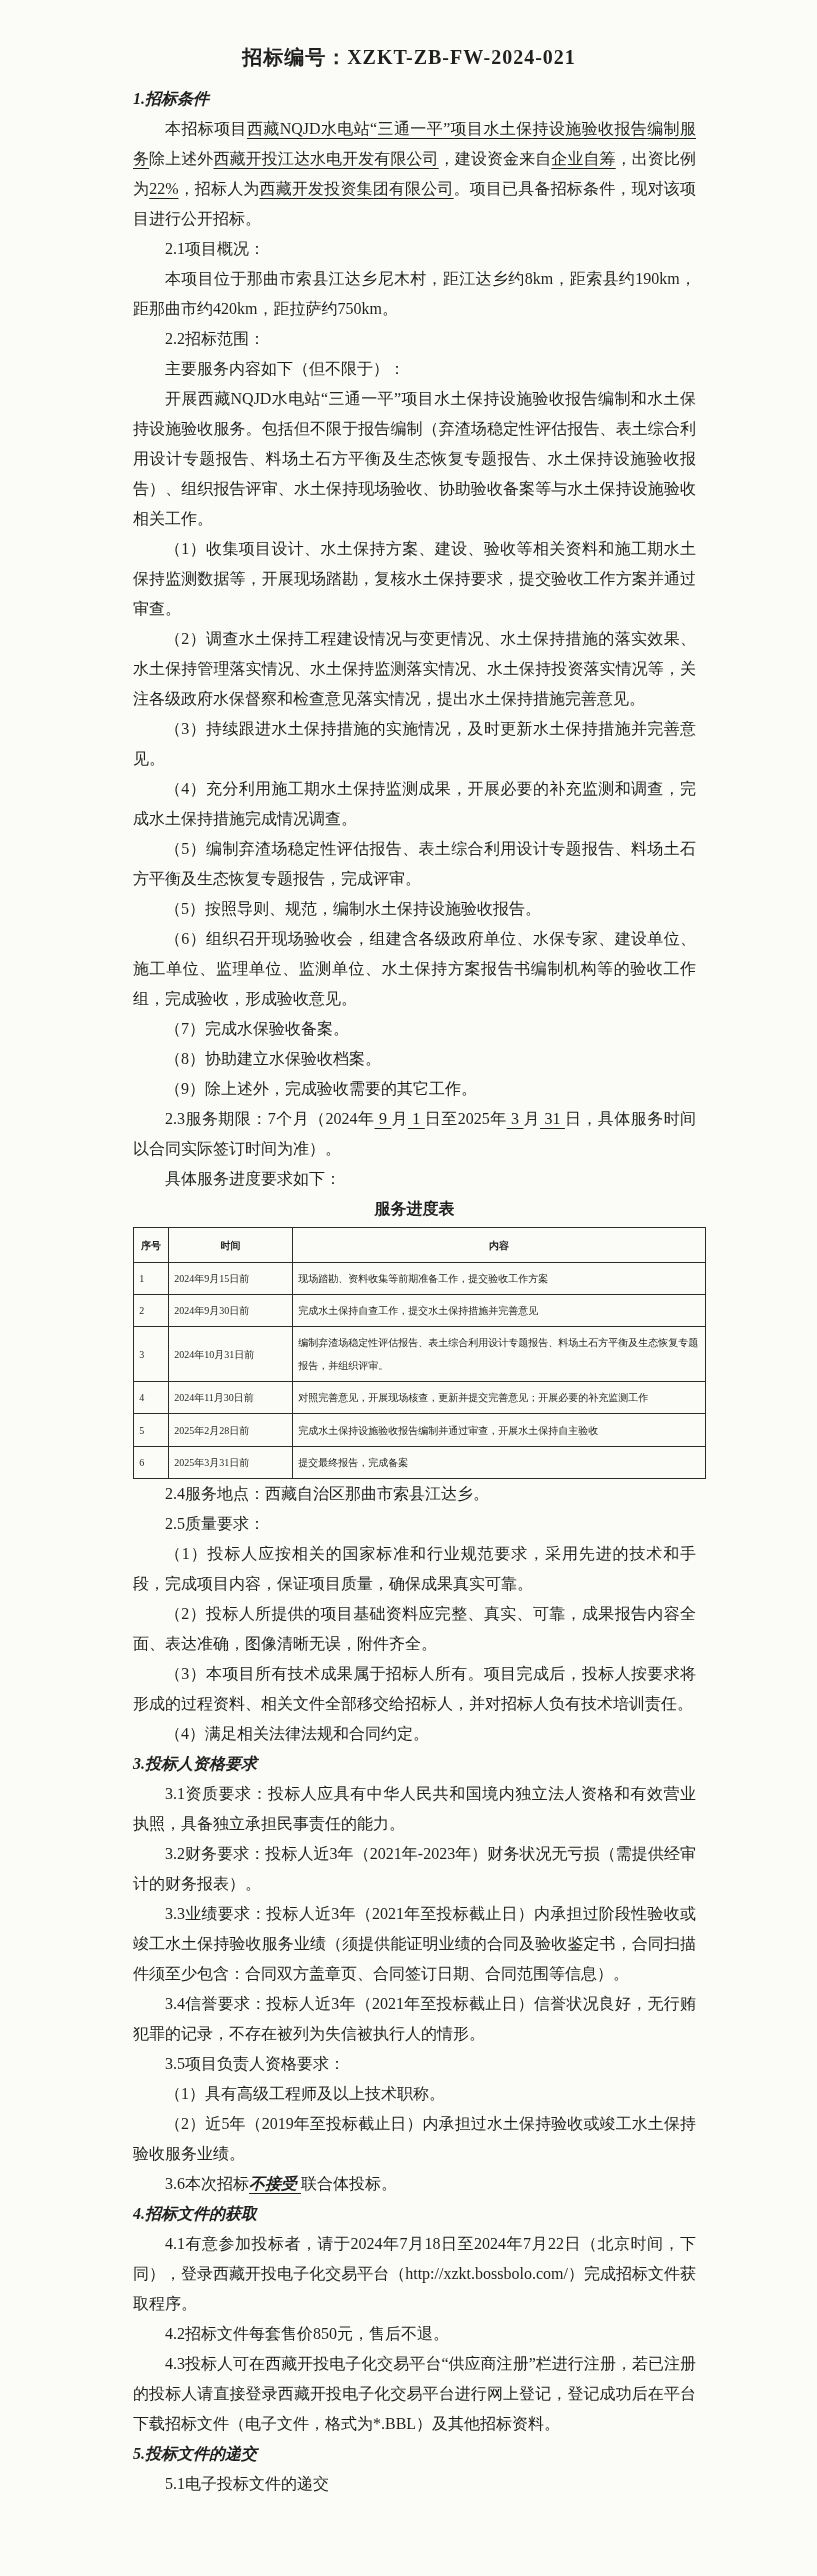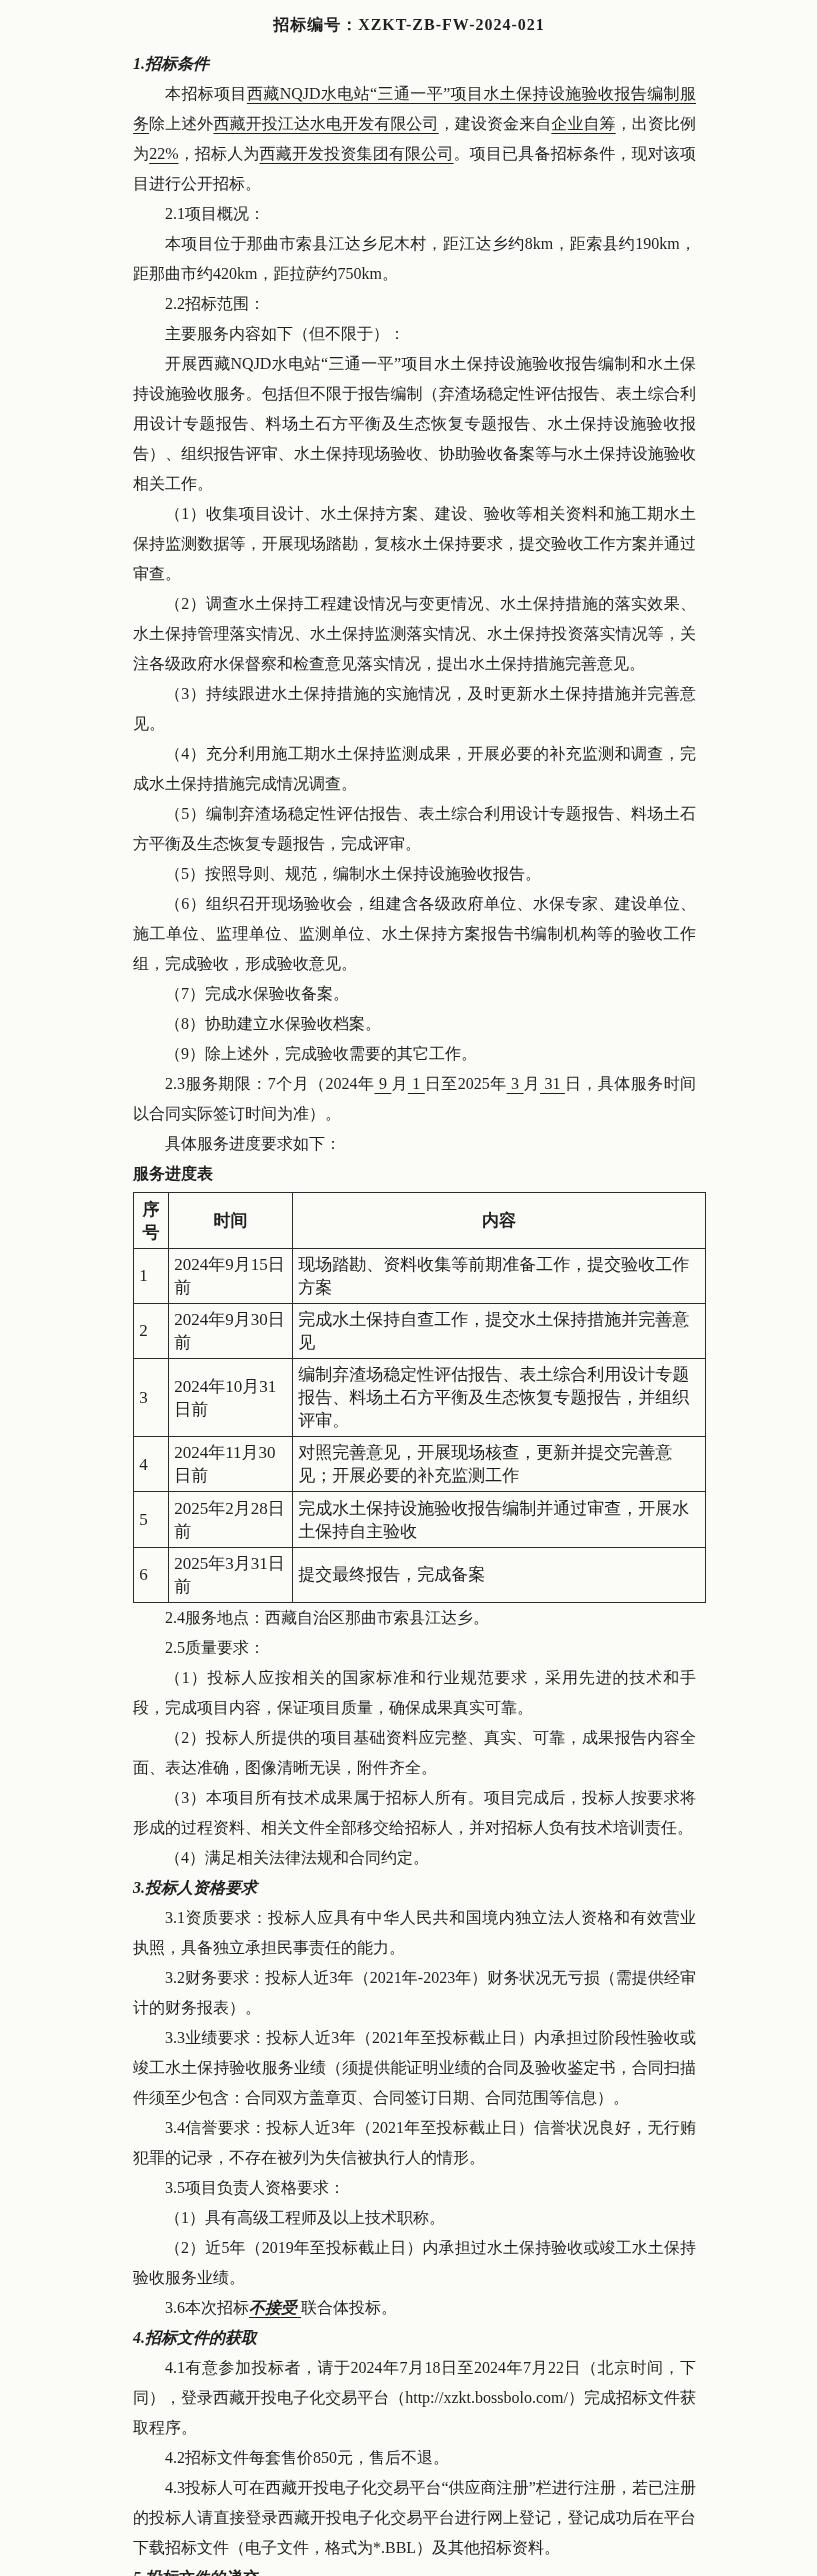--- a/index.html
+++ b/index.html
@@ -6,45 +6,45 @@
   .page{
     position:relative;
     width:818px;height:3400px;
     margin:0 auto;
     background:#fbfbf8;
     font-family:"Liberation Serif","DejaVu Serif",serif;
     color:#1f1f1f;
     overflow:hidden;
   }
   .doc-no{
-    padding-top:15px;
+    padding-top:44px;
     text-align:center;
-    font-size:16px;
+    font-size:20px;
     font-weight:bold;
     letter-spacing:1px;
   }
   .content{
     width:563px;
     margin-left:133px;
     margin-top:13.4px;
     font-size:16px;
     line-height:30px;
     text-align:justify;
   }
   .content p{margin:0;}
   .ind{text-indent:2em;}
   .h{font-weight:bold;}
   .b{font-weight:bold;font-style:italic;}
   .u{text-decoration:underline;text-underline-offset:3.6px;text-decoration-thickness:1px;}
-  .tbl-title{text-align:left;font-weight:bold;margin:0;}
+  .tbl-title{text-align:center;font-weight:bold;margin:0;}
   table.sched{
     border-collapse:collapse;
     width:573px;
     table-layout:fixed;
-    font-size:17px;
+    font-size:10px;
     line-height:23px;
     margin-top:3.1px;
   }
   table.sched th, table.sched td{
     border:1px solid #2c2c2c;
     padding:4.1px 5.2px;
     vertical-align:middle;
     text-align:left;
   }
   table.sched th{font-weight:bold;text-align:center;height:25px;}

